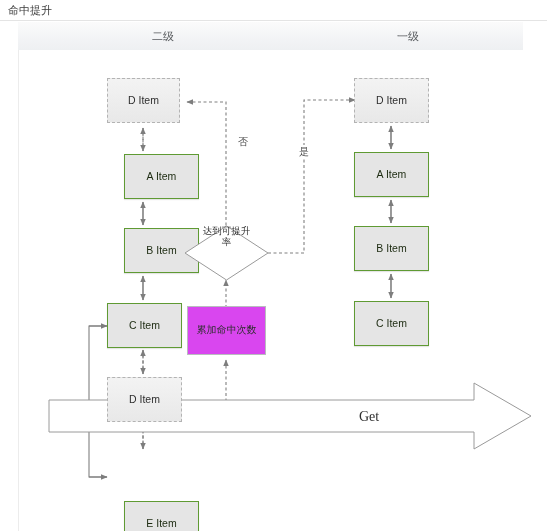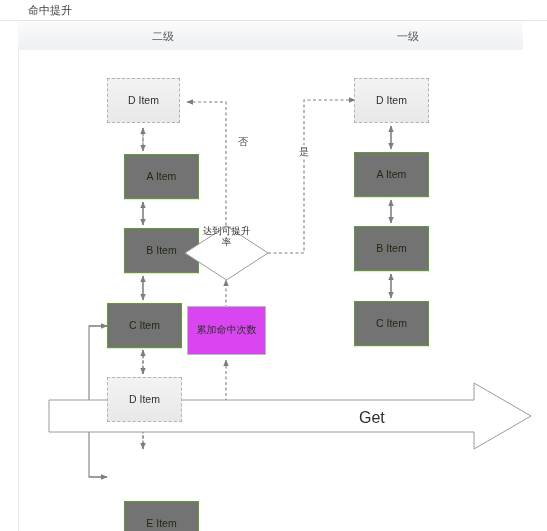--- a/index.html
+++ b/index.html
@@ -30,21 +30,20 @@
     height: 20px;
     background: #ffffff;
     border-bottom: 1px solid #e4e4e4;
   }
   #title-text {
     position: absolute;
     left: 8px; top: 3px;
     font-size: 11px;
     color: #3c3c3c;
     white-space: nowrap;
-    margin-left: 20px;
   }
 
   
   #header-band {
     position: absolute;
     left: 18px; top: 22px;
     width: 505px;
     height: 28px;
     background: linear-gradient(to bottom, #fbfbfb 0%, #f3f4f6 55%, #eef0f2 100%);
     border-bottom: 1px solid #e0e2e5;
@@ -83,21 +82,21 @@
     display: flex;
     align-items: center;
     justify-content: center;
     font-size: 10.5px;
     color: #222222;
     text-align: left;
     line-height: 1.25;
     z-index: 3;
   }
   .node.green {
-    background: #737373;
+    background: #e5e5e5;
     border: 1px solid #5f9a33;
     color: #1c2a10;
     box-shadow: 0 1px 1px rgba(0,0,0,0.10);
   }
   .node.gray {
     background: linear-gradient(to bottom, #f3f3f3 0%, #e8e8e8 100%);
     border: 1px dashed #b3b3b3;
     color: #2e2e2e;
   }
   .node.plain {
@@ -132,24 +131,25 @@
     color: #4a4a4a;
     background: #ffffff;
     padding: 0 1px;
     z-index: 4;
     white-space: nowrap;
   }
 
   
   #get-arrow-label {
     position: absolute;
-    font-size: 16px;
+    font-size: 14px;
     color: #2e2e2e;
     z-index: 4;
     white-space: nowrap;
+    font-family: Liberation Serif, serif;
   }
 </style>
 </head>
 <body>
 
 <div id="app">
 
   <div id="title-bar">
     <div id="title-text">命中提升</div>
   </div>

